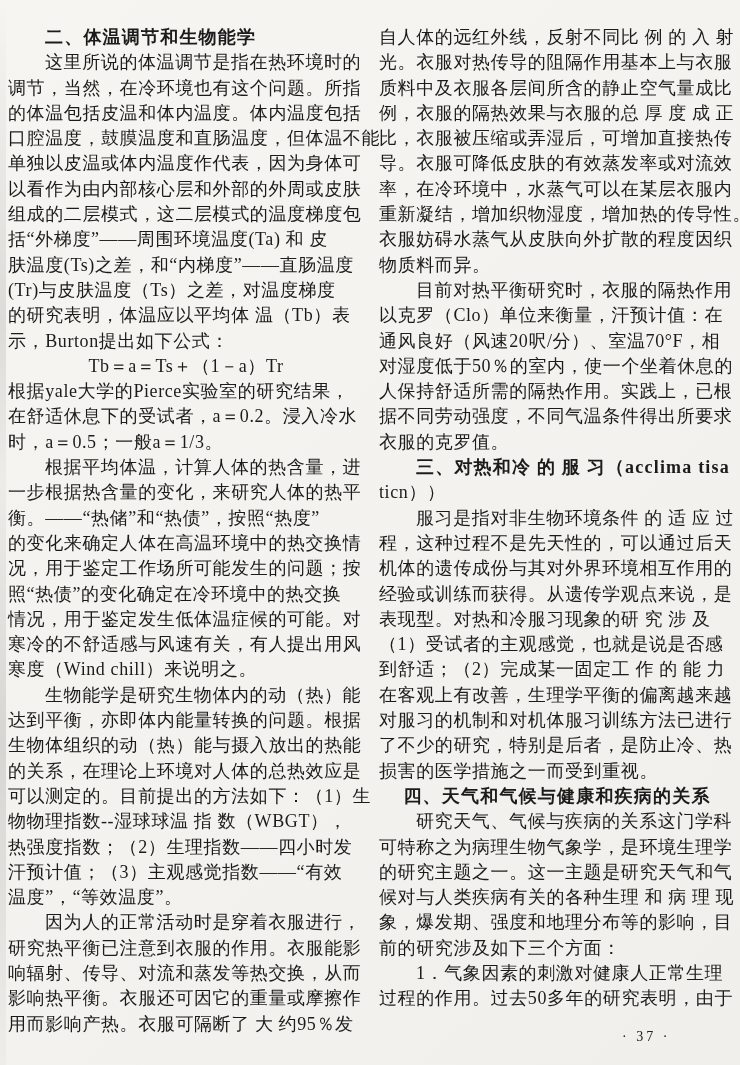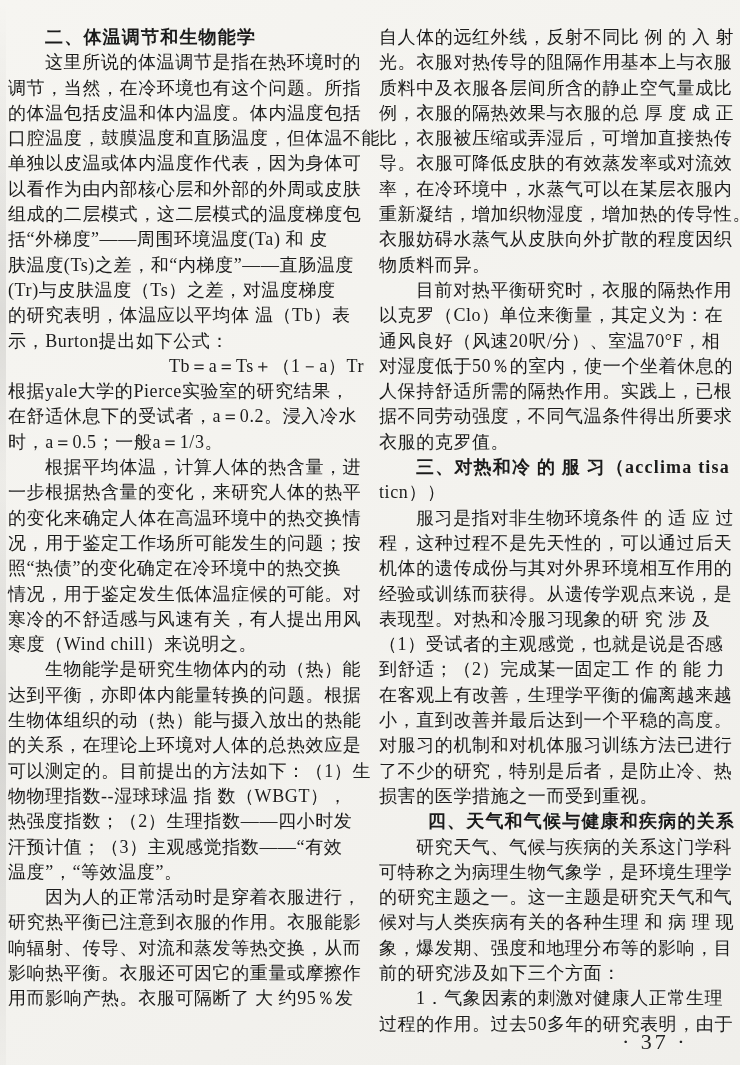--- a/index.html
+++ b/index.html
@@ -34,27 +34,27 @@
     line-height: 25.3px;
     letter-spacing: 0.6px;
     white-space: nowrap;
     margin-top: 14px;
   }
   .col-left  { left: 8px; }
   .col-right { left: 379px; }
   .ln { height: 25.3px; }
   .ind { text-indent: 37px; }
   .h   { font-weight: bold; letter-spacing: 1.2px; }
-  .ctr { text-align: right; }
+  .ctr { text-align: center; }
   .it  { }
   .pageno {
     position: absolute;
     top: 1029px;
     left: 622px;
-    font-size: 22px;
+    font-size: 14px;
     letter-spacing: 3px;
     color: #222;
   }
 </style>
 </head>
 <body>
 
 <div class="page">
   <div class="col col-left">
       <div class="ln h ind">二、体温调节和生物能学</div>
@@ -69,20 +69,21 @@
       <div class="ln">肤温度(Ts)之差，和“内梯度”——直肠温度</div>
       <div class="ln">(Tr)与皮肤温度（Ts）之差，对温度梯度</div>
       <div class="ln">的研究表明，体温应以平均体 温（Tb）表</div>
       <div class="ln">示，Burton提出如下公式：</div>
       <div class="ln ctr">Tb＝a＝Ts＋（1－a）Tr</div>
       <div class="ln">根据yale大学的Pierce实验室的研究结果，</div>
       <div class="ln">在舒适休息下的受试者，a＝0.2。浸入冷水</div>
       <div class="ln">时，a＝0.5；一般a＝1/3。</div>
       <div class="ln ind">根据平均体温，计算人体的热含量，进</div>
       <div class="ln">一步根据热含量的变化，来研究人体的热平</div>
+      <div class="ln">衡。——“热储”和“热债”，按照“热度”</div>
       <div class="ln">的变化来确定人体在高温环境中的热交换情</div>
       <div class="ln">况，用于鉴定工作场所可能发生的问题；按</div>
       <div class="ln">照“热债”的变化确定在冷环境中的热交换</div>
       <div class="ln">情况，用于鉴定发生低体温症候的可能。对</div>
       <div class="ln">寒冷的不舒适感与风速有关，有人提出用风</div>
       <div class="ln">寒度（Wind chill）来说明之。</div>
       <div class="ln ind">生物能学是研究生物体内的动（热）能</div>
       <div class="ln">达到平衡，亦即体内能量转换的问题。根据</div>
       <div class="ln">生物体组织的动（热）能与摄入放出的热能</div>
       <div class="ln">的关系，在理论上环境对人体的总热效应是</div>
@@ -102,37 +103,36 @@
       <div class="ln">光。衣服对热传导的阻隔作用基本上与衣服</div>
       <div class="ln">质料中及衣服各层间所含的静止空气量成比</div>
       <div class="ln">例，衣服的隔热效果与衣服的总 厚 度 成 正</div>
       <div class="ln">比，衣服被压缩或弄湿后，可增加直接热传</div>
       <div class="ln">导。衣服可降低皮肤的有效蒸发率或对流效</div>
       <div class="ln">率，在冷环境中，水蒸气可以在某层衣服内</div>
       <div class="ln">重新凝结，增加织物湿度，增加热的传导性。</div>
       <div class="ln">衣服妨碍水蒸气从皮肤向外扩散的程度因织</div>
       <div class="ln">物质料而异。</div>
       <div class="ln ind">目前对热平衡研究时，衣服的隔热作用</div>
-      <div class="ln">以克罗（Clo）单位来衡量，其定义为：在</div>
+      <div class="ln">以克罗（Clo）单位来衡量，汗预计值：在</div>
       <div class="ln it">通风良好（风速20呎/分）、室温70°F，相</div>
       <div class="ln">对湿度低于50％的室内，使一个坐着休息的</div>
       <div class="ln">人保持舒适所需的隔热作用。实践上，已根</div>
       <div class="ln">据不同劳动强度，不同气温条件得出所要求</div>
       <div class="ln">衣服的克罗值。</div>
       <div class="ln h ind">三、对热和冷 的 服 习（acclima tisa</div>
       <div class="ln">ticn））</div>
       <div class="ln ind">服习是指对非生物环境条件 的 适 应 过</div>
       <div class="ln">程，这种过程不是先天性的，可以通过后天</div>
       <div class="ln">机体的遗传成份与其对外界环境相互作用的</div>
       <div class="ln">经验或训练而获得。从遗传学观点来说，是</div>
       <div class="ln">表现型。对热和冷服习现象的研 究 涉 及</div>
       <div class="ln">（1）受试者的主观感觉，也就是说是否感</div>
       <div class="ln">到舒适；（2）完成某一固定工 作 的 能 力</div>
       <div class="ln">在客观上有改善，生理学平衡的偏离越来越</div>
-      <div class="ln">小，直到改善并最后达到一个平稳的高度。</div>
       <div class="ln">对服习的机制和对机体服习训练方法已进行</div>
       <div class="ln">了不少的研究，特别是后者，是防止冷、热</div>
       <div class="ln">损害的医学措施之一而受到重视。</div>
       <div class="ln h ctr">四、天气和气候与健康和疾病的关系</div>
       <div class="ln ind">研究天气、气候与疾病的关系这门学科</div>
       <div class="ln">可特称之为病理生物气象学，是环境生理学</div>
       <div class="ln">的研究主题之一。这一主题是研究天气和气</div>
       <div class="ln">候对与人类疾病有关的各种生理 和 病 理 现</div>
       <div class="ln">象，爆发期、强度和地理分布等的影响，目</div>
       <div class="ln">前的研究涉及如下三个方面：</div>

